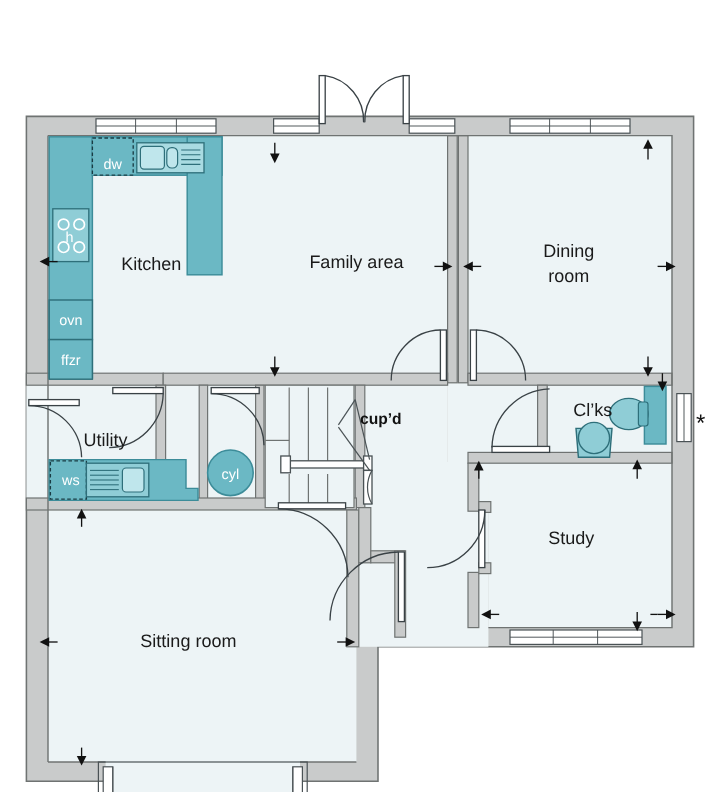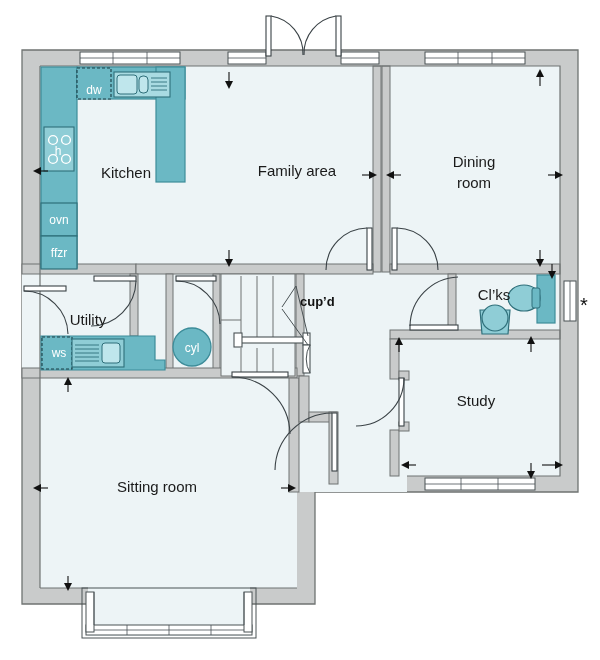--- a/index.html
+++ b/index.html
@@ -1,18 +1,18 @@
 <!DOCTYPE html>
 <html><head>
 <meta charset="utf-8">
 <style>
   html,body{margin:0;padding:0;background:#ffffff;}
   body{width:600px;height:660px;overflow:hidden;
        font-family:"Liberation Sans","DejaVu Sans",sans-serif;}
-  #plan{position:relative;width:600px;height:583px;}
+  #plan{position:relative;width:600px;height:583px;margin-top:47px;}
   svg{display:block;}
   .rlabel{font-family:"Liberation Sans","DejaVu Sans",sans-serif;
           font-size:15px;fill:#1a1a1a;}
   .applabel{font-family:"Liberation Sans","DejaVu Sans",sans-serif;
             font-size:12px;fill:#ffffff;}
   .cyllabel{font-family:"Liberation Sans","DejaVu Sans",sans-serif;
             font-size:12px;fill:#ffffff;}
   .cupdlabel{font-family:"Liberation Sans","DejaVu Sans",sans-serif;
              font-size:13px;font-weight:bold;fill:#111;}
   .star{font-family:"Liberation Sans","DejaVu Sans",sans-serif;

